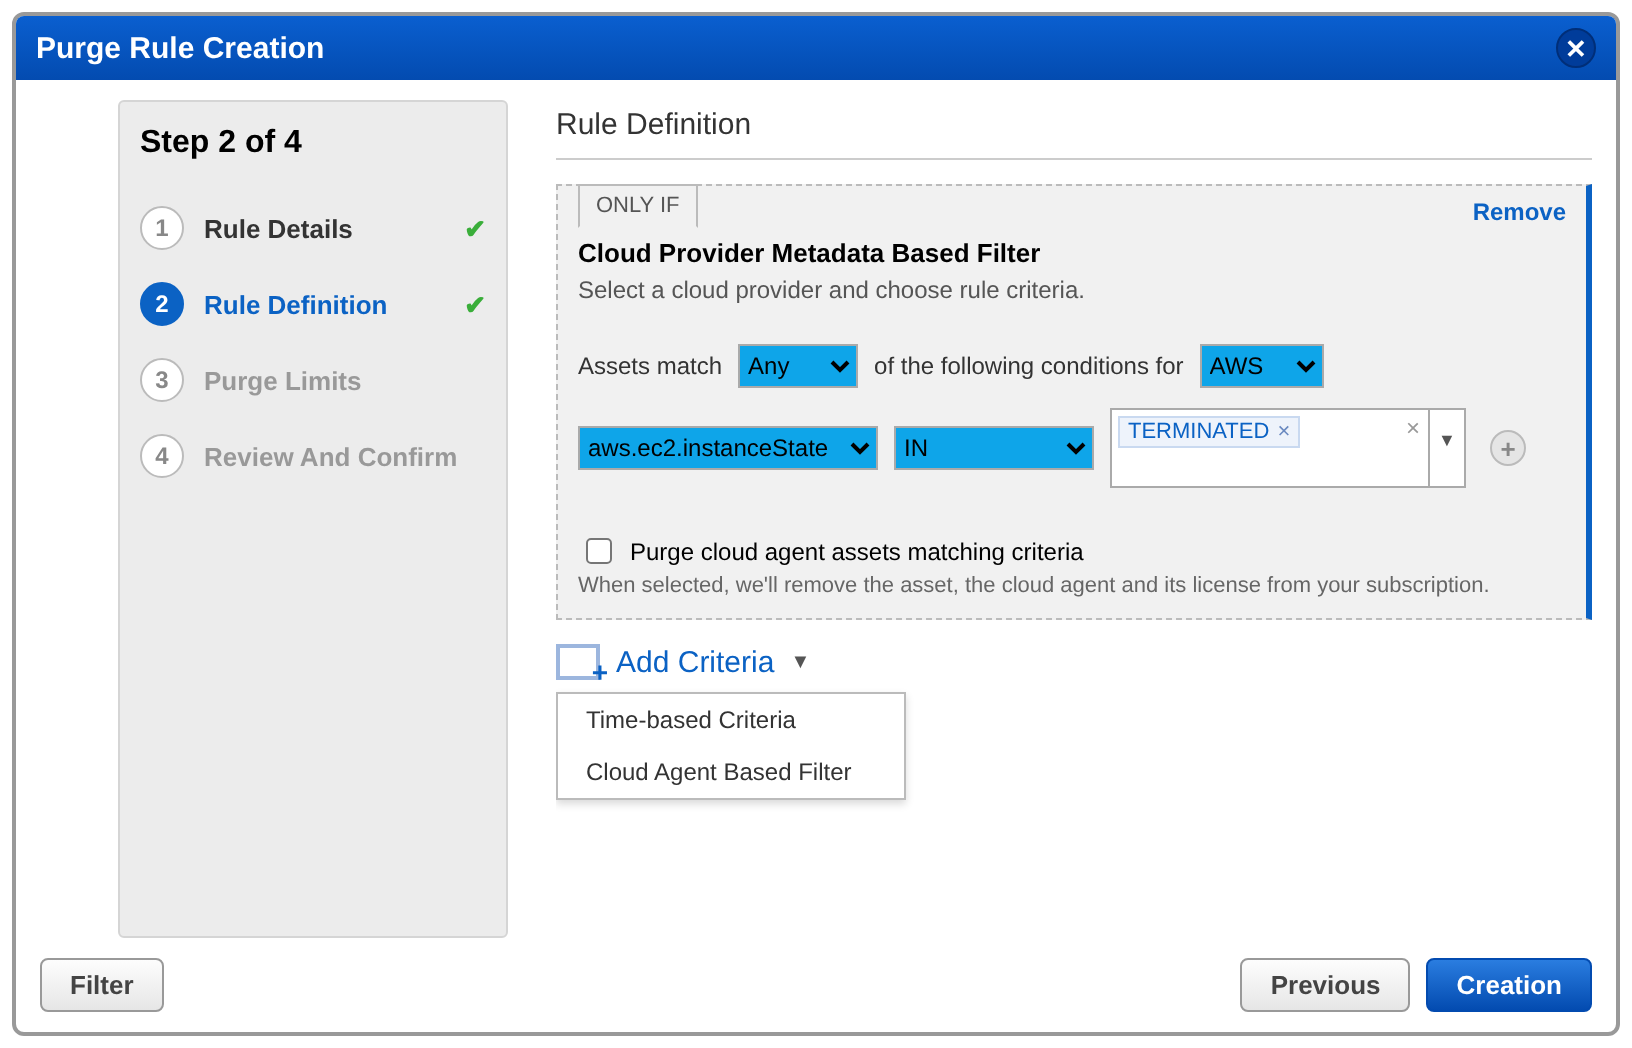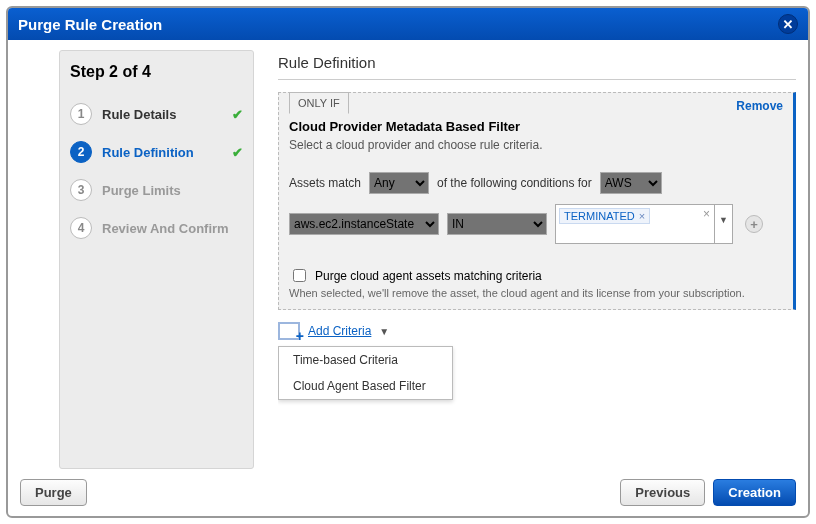--- a/index.html
+++ b/index.html
@@ -142,21 +142,21 @@
     gap:8px;
     font-size:12px;
     color:#333;
     margin-bottom:10px;
     flex-wrap:wrap;
   }
   select.small {
     border:1px solid #aaa;
     font-size:12px;
     height:22px;
-    background:#737373;
+    background:#0ea5e9;
   }
   .sel-attr { width:150px; }
   .sel-op { width:100px; }
   .tagbox {
     border:1px solid #aaa;
     background:#fff;
     min-height:40px;
     width:160px;
     padding:3px;
     display:flex;
@@ -204,21 +204,21 @@
     line-height:1;
   }
   .purge-note {
     font-size:11px; color:#666; margin-top:2px;
   }
   .cb-row { display:flex; gap:6px; align-items:center; font-size:12px; margin-top:22px;}
   .add-criteria-row {
     display:flex; align-items:center; gap:8px; margin-top:12px;
   }
   .add-criteria-link {
-    color:#0b62c4; text-decoration:underline; font-size:12px; cursor:pointer;
+    color:#0b62c4; font-size:15px; cursor:pointer;
   }
   .add-criteria-caret { color:#555; font-size:10px; }
   .add-icon {
     width:22px;height:18px;border:2px solid #9cb6de; position:relative;
   }
   .add-icon::after{
     content:"+"; position:absolute; right:-6px; bottom:-6px;
     color:#0b62c4; font-weight:bold; font-size:14px;
   }
   .criteria-menu {
@@ -345,18 +345,18 @@
       </div>
 
       <div class="criteria-menu">
         <div>Time-based Criteria</div>
         <div>Cloud Agent Based Filter</div>
       </div>
     </div>
   </div>
 
   <div class="footer">
-    <button class="btn">Purge</button>
+    <button class="btn">Filter</button>
     <div class="footer-spacer"></div>
     <button class="btn">Previous</button>
     <button class="btn primary">Creation</button>
   </div>
 </div>
 
 </body></html>

